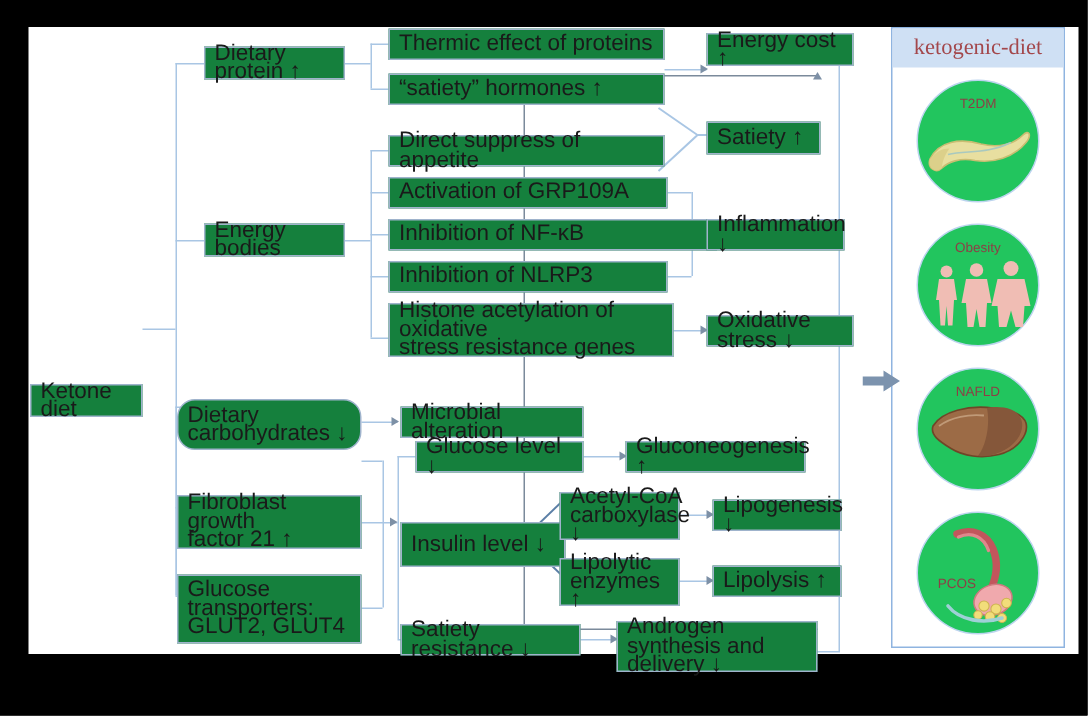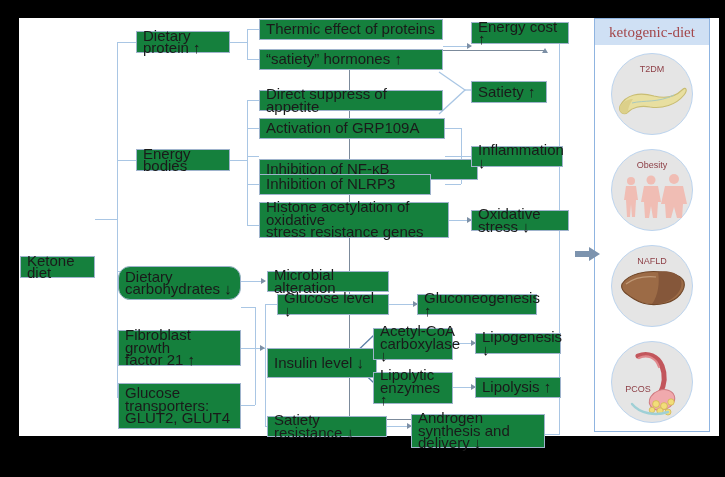--- a/index.html
+++ b/index.html
@@ -25,21 +25,21 @@
   .frame{position:absolute;box-sizing:border-box;border:1.2px solid #7b8a9b;z-index:1;
          border-right:none;background:transparent;}
 
   
   #panel{position:absolute;left:575px;top:0px;width:116px;height:414px;
          border:1.5px solid #8fb4e0;background:#fff;box-sizing:border-box;z-index:6;}
   #panel-header{height:26px;background:#cfe0f4;display:flex;align-items:center;
          justify-content:center;}
   #panel-header span{font-family:"Liberation Serif",serif;font-size:15px;color:#a3474b;}
   .disc{position:absolute;left:50%;transform:translateX(-50%);width:80px;height:80px;
-        border-radius:50%;border:1.4px solid #bcd4ee;background:#e5e5e5;}
+        border-radius:50%;border:1.4px solid #bcd4ee;background:#22c55e;}
   .disc-label{position:absolute;width:100%;text-align:center;font-size:9px;color:#8d3f46;
         top:10px;z-index:2;}
   .organ{position:absolute;left:0;top:0;width:100%;height:100%;}
 
   .big-arrow{position:absolute;left:556px;top:228px;width:26px;height:16px;z-index:7;}
 </style>
 </head>
 <body>
 
 <div id="root">
@@ -135,22 +135,22 @@
   <div class="box" style="left:99px;top:312px;width:123px;height:36px;">Fibroblast growth
 factor 21 ↑</div>
   <div class="box" style="left:99px;top:365px;width:123px;height:46px;">Glucose
 transporters:
 GLUT2, GLUT4</div>
 
   <div class="box" style="left:240px;top:1px;width:184px;height:21px;">Thermic effect of proteins</div>
   <div class="box" style="left:240px;top:31px;width:184px;height:21px;">“satiety” hormones  ↑</div>
   <div class="box" style="left:240px;top:72px;width:184px;height:21px;">Direct suppress of appetite</div>
   <div class="box" style="left:240px;top:100px;width:186px;height:21px;">Activation of GRP109A</div>
-  <div class="box" style="left:240px;top:128px;width:219px;height:21px;margin-top:13px;">Inhibition of NF-κB</div>
-  <div class="box" style="left:240px;top:156px;width:172px;height:21px;">Inhibition of NLRP3</div>
+  <div class="box" style="left:240px;top:128px;width:219px;height:21px;">Inhibition of NF-κB</div>
+  <div class="box" style="left:240px;top:156px;width:186px;height:21px;">Inhibition of NLRP3</div>
   <div class="box" style="left:240px;top:184px;width:190px;height:36px;">Histone acetylation of oxidative
 stress resistance genes</div>
   <div class="box" style="left:248px;top:253px;width:122px;height:21px;">Microbial alteration</div>
   <div class="box" style="left:258px;top:276px;width:112px;height:21px;">Glucose level  ↓</div>
   <div class="box" style="left:248px;top:330px;width:110px;height:30px;">Insulin level   ↓</div>
   <div class="box" style="left:248px;top:398px;width:120px;height:21px;">Satiety resistance  ↓</div>
 
   <div class="box" style="left:452px;top:4px;width:98px;height:22px;">Energy cost ↑</div>
   <div class="box" style="left:452px;top:63px;width:76px;height:22px;">Satiety ↑</div>
   <div class="box" style="left:452px;top:128px;width:92px;height:21px;">Inflammation ↓</div>

